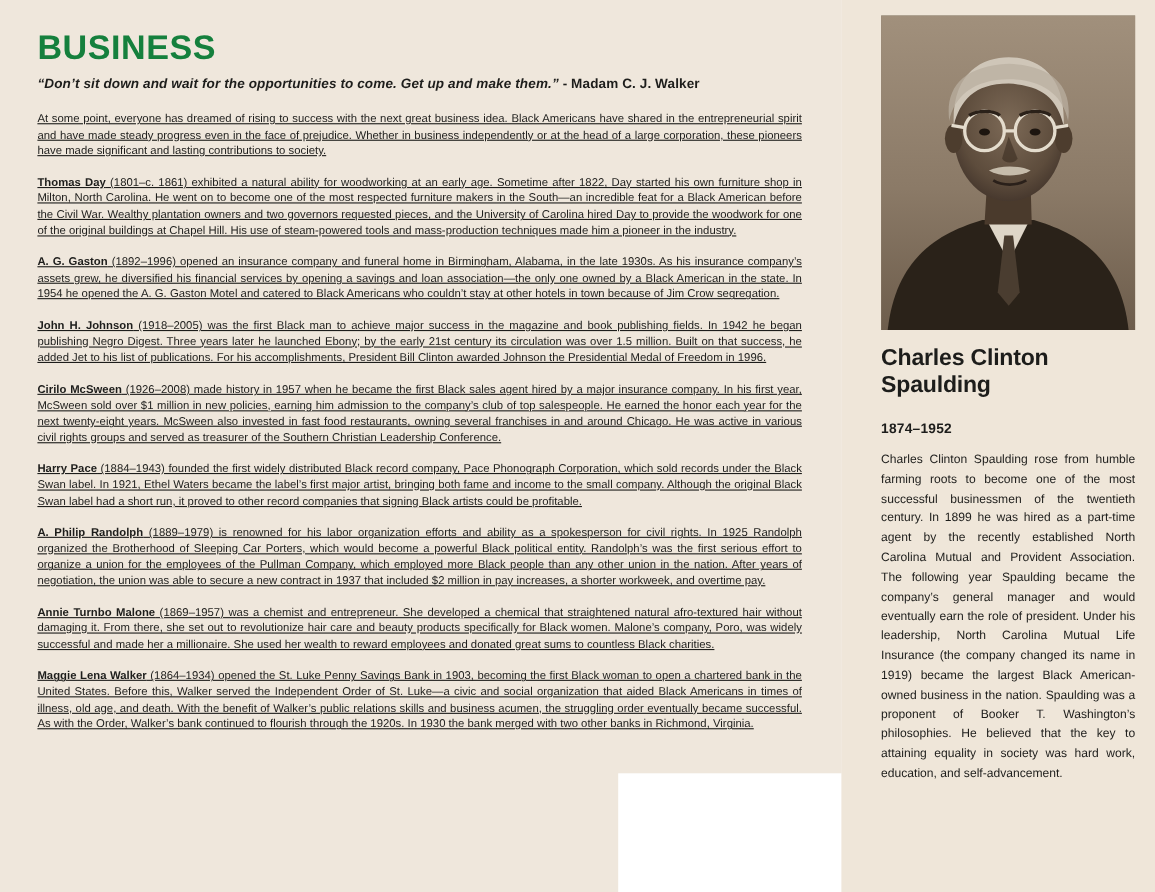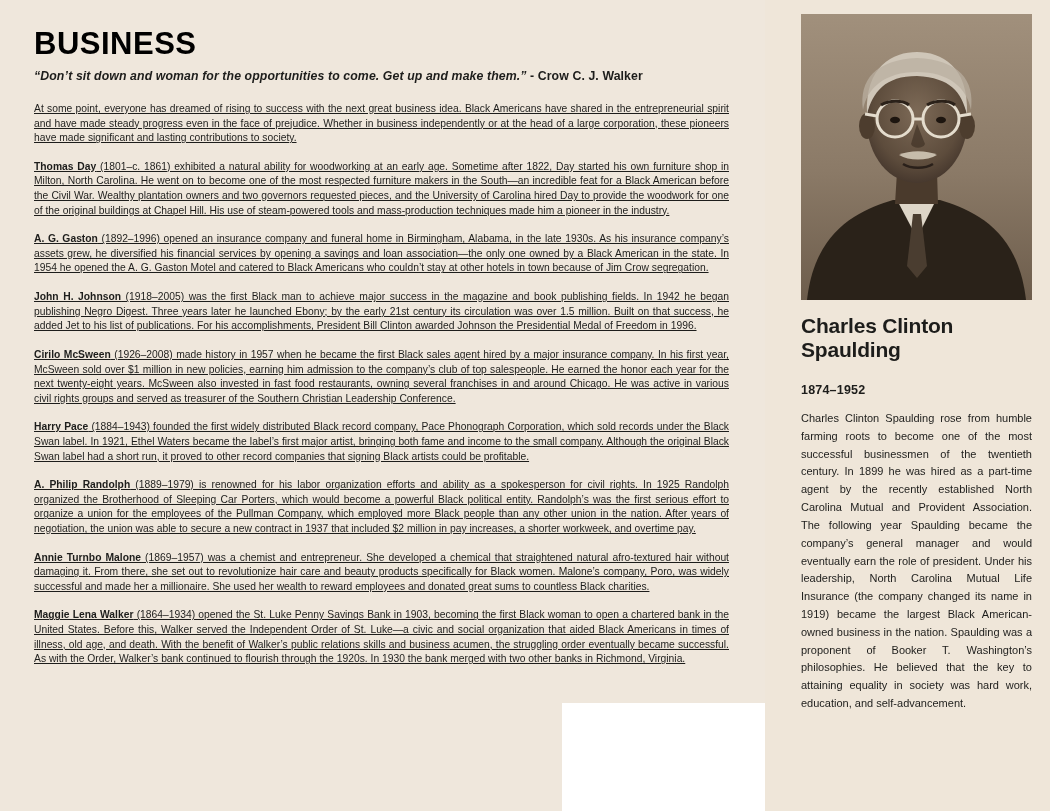--- a/index.html
+++ b/index.html
@@ -27,21 +27,21 @@
     position: absolute;
     left: 0; top: 0;
     width: 765px; height: 703px;
     background: #efe7dc;
     padding: 28px 36px 0 34px;
   }
   .page-title {
     font-size: 31px;
     font-weight: bold;
     letter-spacing: 0.5px;
-    color: #000000;
+    color: #15803d;
     margin: 0 0 10px 0;
     line-height: 1;
   }
   .quote {
     font-size: 12.3px;
     font-style: italic;
     font-weight: bold;
     color: #1d1d1b;
     margin-bottom: 19px;
     letter-spacing: 0.1px;
@@ -136,21 +136,21 @@
 <body>
 
 <div id="page">
 
   <div class="left-col">
     <div class="left-inner">
 
       <h1 class="page-title">BUSINESS</h1>
 
       <div class="quote">
-        <span>“Don’t sit down and woman for the opportunities to come. Get up and make them.”</span><span class="attrib"> - Crow C. J. Walker</span>
+        <span>“Don’t sit down and wait for the opportunities to come. Get up and make them.”</span><span class="attrib"> - Madam C. J. Walker</span>
       </div>
 
       <p class="para">At some point, everyone has dreamed of rising to success with the next great business idea. Black Americans have shared in the entrepreneurial spirit and have made steady progress even in the face of prejudice. Whether in business independently or at the head of a large corporation, these pioneers have made significant and lasting contributions to society.</p>
 
       <p class="para"><b>Thomas Day</b><span> (1801–c. 1861) exhibited a natural ability for woodworking at an early age. Sometime after 1822, Day started his own furniture shop in Milton, North Carolina. He went on to become one of the most respected furniture makers in the South—an incredible feat for a Black American before the Civil War. Wealthy plantation owners and two governors requested pieces, and the University of Carolina hired Day to provide the woodwork for one of the original buildings at Chapel Hill. His use of steam-powered tools and mass-production techniques made him a pioneer in the industry.</span></p>
       <p class="para"><b>A. G. Gaston</b><span> (1892–1996) opened an insurance company and funeral home in Birmingham, Alabama, in the late 1930s. As his insurance company’s assets grew, he diversified his financial services by opening a savings and loan association—the only one owned by a Black American in the state. In 1954 he opened the A. G. Gaston Motel and catered to Black Americans who couldn’t stay at other hotels in town because of Jim Crow segregation.</span></p>
       <p class="para"><b>John H. Johnson</b><span> (1918–2005) was the first Black man to achieve major success in the magazine and book publishing fields. In 1942 he began publishing Negro Digest. Three years later he launched Ebony; by the early 21st century its circulation was over 1.5 million. Built on that success, he added Jet to his list of publications. For his accomplishments, President Bill Clinton awarded Johnson the Presidential Medal of Freedom in 1996.</span></p>
       <p class="para"><b>Cirilo McSween</b><span> (1926–2008) made history in 1957 when he became the first Black sales agent hired by a major insurance company. In his first year, McSween sold over $1 million in new policies, earning him admission to the company’s club of top salespeople. He earned the honor each year for the next twenty-eight years. McSween also invested in fast food restaurants, owning several franchises in and around Chicago. He was active in various civil rights groups and served as treasurer of the Southern Christian Leadership Conference.</span></p>
       <p class="para"><b>Harry Pace</b><span> (1884–1943) founded the first widely distributed Black record company, Pace Phonograph Corporation, which sold records under the Black Swan label. In 1921, Ethel Waters became the label’s first major artist, bringing both fame and income to the small company. Although the original Black Swan label had a short run, it proved to other record companies that signing Black artists could be profitable.</span></p>
       <p class="para"><b>A. Philip Randolph</b><span> (1889–1979) is renowned for his labor organization efforts and ability as a spokesperson for civil rights. In 1925 Randolph organized the Brotherhood of Sleeping Car Porters, which would become a powerful Black political entity. Randolph’s was the first serious effort to organize a union for the employees of the Pullman Company, which employed more Black people than any other union in the nation. After years of negotiation, the union was able to secure a new contract in 1937 that included $2 million in pay increases, a shorter workweek, and overtime pay.</span></p>

